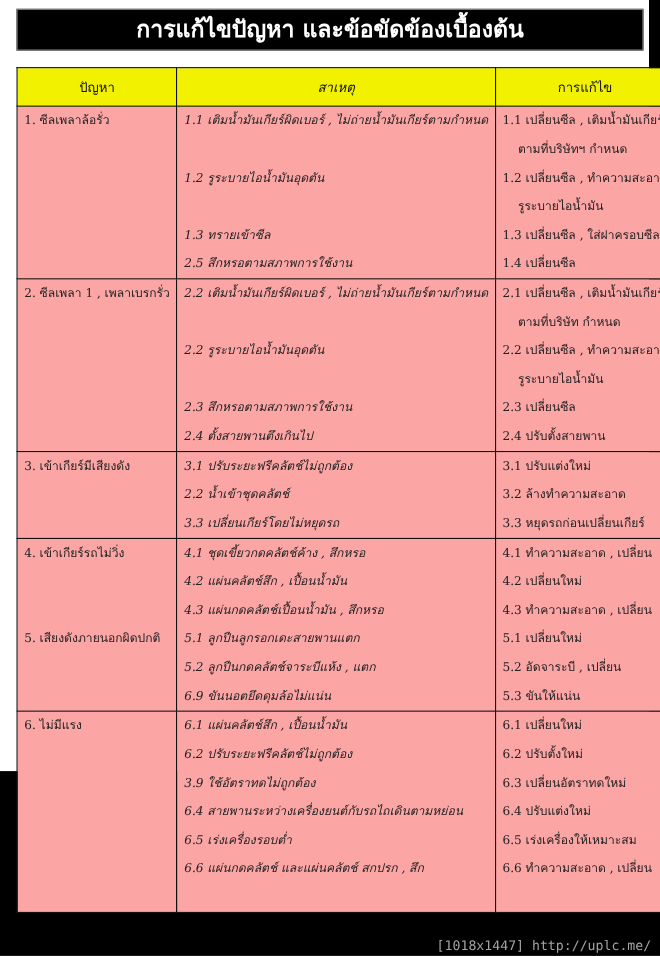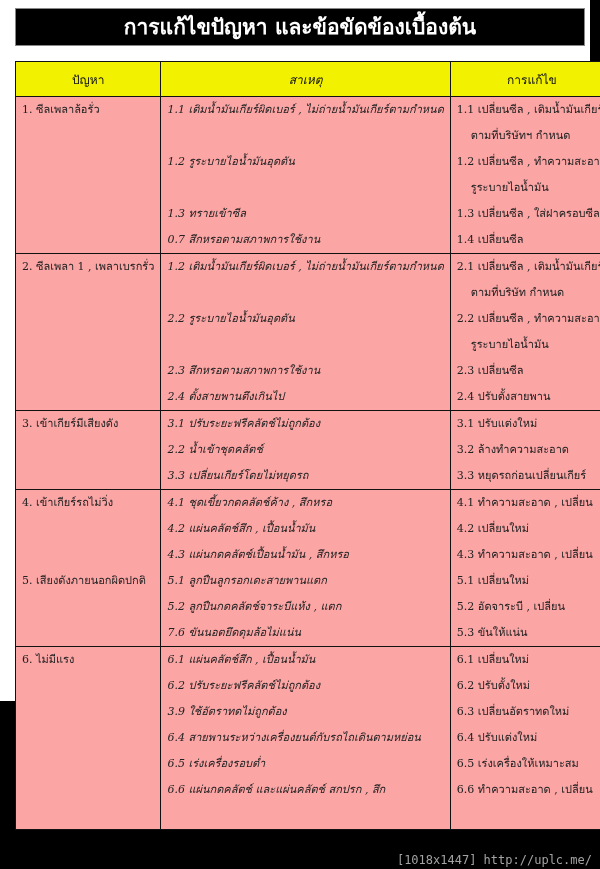--- a/index.html
+++ b/index.html
@@ -60,42 +60,42 @@
             <div class="line"></div>
             <div class="line"></div>
             <div class="line"></div>
           </td>
           <td class="col2">
             <div class="line">1.1 เติมน้ำมันเกียร์ผิดเบอร์ , ไม่ถ่ายน้ำมันเกียร์ตามกำหนด</div>
             <div class="line"></div>
             <div class="line">1.2 รูระบายไอน้ำมันอุดตัน</div>
             <div class="line"></div>
             <div class="line">1.3 ทรายเข้าซีล</div>
-            <div class="line">0.7 สึกหรอตามสภาพการใช้งาน</div>
+            <div class="line">2.5 สึกหรอตามสภาพการใช้งาน</div>
           </td>
           <td class="col3">
             <div class="line">1.1 เปลี่ยนซีล , เติมน้ำมันเกียร์</div>
             <div class="line indent">ตามที่บริษัทฯ กำหนด</div>
             <div class="line">1.2 เปลี่ยนซีล , ทำความสะอาด</div>
             <div class="line indent">รูระบายไอน้ำมัน</div>
             <div class="line">1.3 เปลี่ยนซีล , ใส่ฝาครอบซีล</div>
             <div class="line">1.4 เปลี่ยนซีล</div>
           </td>
         </tr>
         <tr>
           <td class="col1">
             <div class="line">2. ซีลเพลา 1 , เพลาเบรกรั่ว</div>
             <div class="line"></div>
             <div class="line"></div>
             <div class="line"></div>
             <div class="line"></div>
             <div class="line"></div>
           </td>
           <td class="col2">
-            <div class="line">1.2 เติมน้ำมันเกียร์ผิดเบอร์ , ไม่ถ่ายน้ำมันเกียร์ตามกำหนด</div>
+            <div class="line">2.2 เติมน้ำมันเกียร์ผิดเบอร์ , ไม่ถ่ายน้ำมันเกียร์ตามกำหนด</div>
             <div class="line"></div>
             <div class="line">2.2 รูระบายไอน้ำมันอุดตัน</div>
             <div class="line"></div>
             <div class="line">2.3 สึกหรอตามสภาพการใช้งาน</div>
             <div class="line">2.4  ตั้งสายพานตึงเกินไป</div>
           </td>
           <td class="col3">
             <div class="line">2.1 เปลี่ยนซีล , เติมน้ำมันเกียร์</div>
             <div class="line indent">ตามที่บริษัท กำหนด</div>
             <div class="line">2.2 เปลี่ยนซีล , ทำความสะอาด</div>
@@ -129,21 +129,21 @@
             <div class="line">5. เสียงดังภายนอกผิดปกติ</div>
             <div class="line"></div>
             <div class="line"></div>
           </td>
           <td class="col2">
             <div class="line">4.1 ชุดเขี้ยวกดคลัตช์ค้าง , สึกหรอ</div>
             <div class="line">4.2 แผ่นคลัตช์สึก , เปื้อนน้ำมัน</div>
             <div class="line">4.3 แผ่นกดคลัตช์เปื้อนน้ำมัน , สึกหรอ</div>
             <div class="line">5.1 ลูกปืนลูกรอกเดะสายพานแตก</div>
             <div class="line">5.2 ลูกปืนกดคลัตช์จาระบีแห้ง , แตก</div>
-            <div class="line">7.6 ขันนอตยึดดุมล้อไม่แน่น</div>
+            <div class="line">6.9 ขันนอตยึดดุมล้อไม่แน่น</div>
           </td>
           <td class="col3">
             <div class="line">4.1 ทำความสะอาด , เปลี่ยน</div>
             <div class="line">4.2 เปลี่ยนใหม่</div>
             <div class="line">4.3 ทำความสะอาด , เปลี่ยน</div>
             <div class="line">5.1 เปลี่ยนใหม่</div>
             <div class="line">5.2 อัดจาระบี , เปลี่ยน</div>
             <div class="line">5.3 ขันให้แน่น</div>
           </td>
         </tr>

